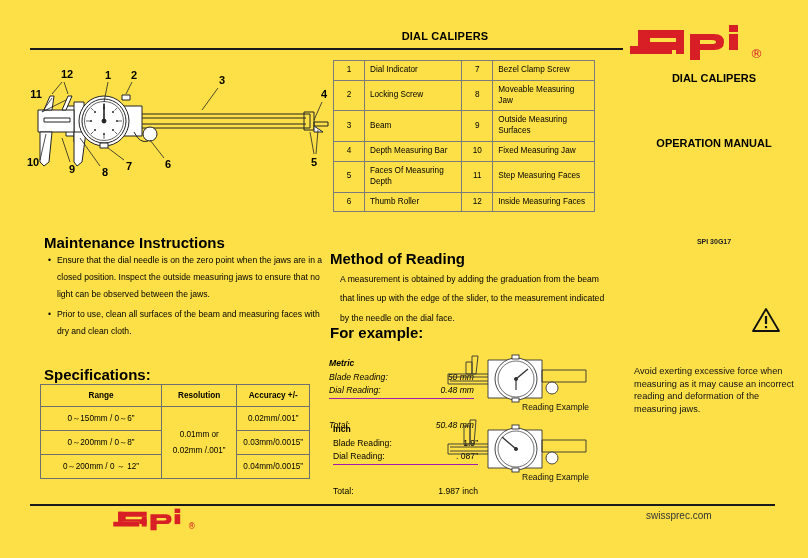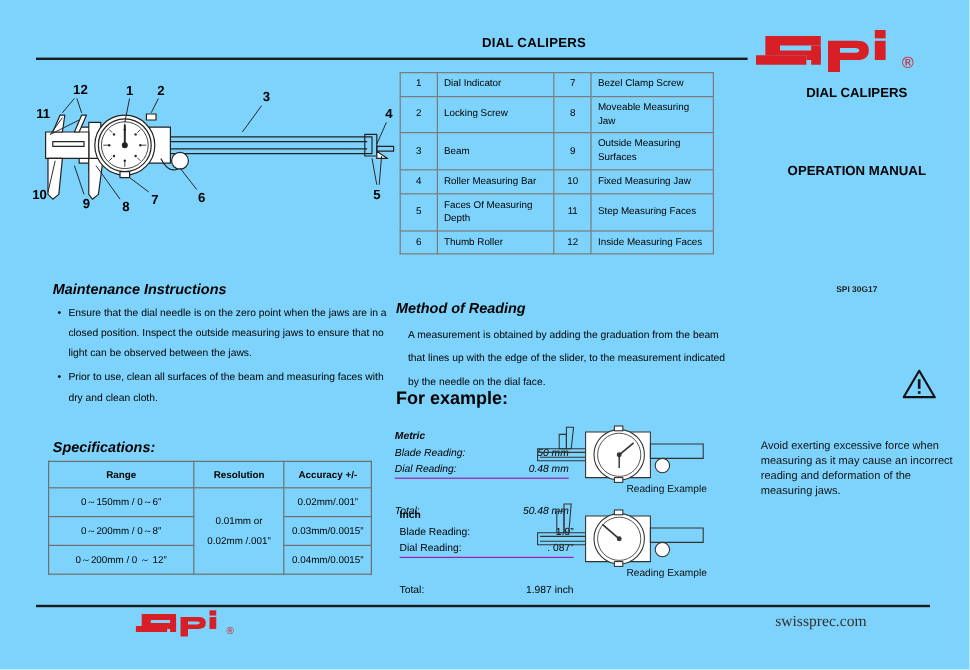--- a/index.html
+++ b/index.html
@@ -11,21 +11,21 @@
     width: 808px;
     height: 558px;
     position: relative;
     font-family: "Liberation Sans", sans-serif;
     color: #000;
     overflow: hidden;
   }
   .page {
     position: absolute;
     inset: 0;
-    background: #7dd3fc;
+    background: #fde047;
   }
 
   
   .doc-title {
     position: absolute;
     left: 330px;
     top: 30px;
     width: 230px;
     text-align: center;
     font-size: 11px;
@@ -126,22 +126,21 @@
   .diagram {
     position: absolute;
     left: 22px;
     top: 62px;
   }
 
   
   .sec-head {
     position: absolute;
     font-weight: bold;
-    font-size: 12px;
-    font-style: italic;
+    font-size: 15px;
   }
   .maint-head { left: 44px; top: 234px; }
   .maint-list {
     position: absolute;
     left: 48px;
     top: 252px;
     width: 285px;
     font-size: 8.6px;
     line-height: 2.0;
   }
@@ -230,23 +229,22 @@
     left: 30px;
     top: 504px;
     width: 745px;
     height: 0;
     border-top: 2.2px solid #1a1a1a;
   }
   .footer-url {
     position: absolute;
     left: 646px;
     top: 510px;
-    font-size: 13px;
+    font-size: 10px;
     color: #333;
-    font-family: Liberation Serif, serif;
   }
 </style>
 </head>
 <body>
 
 <div class="page">
 
   <div class="doc-title">DIAL CALIPERS</div>
   <div class="header-rule"></div>
 
@@ -363,21 +361,21 @@
           <td>Moveable Measuring Jaw</td>
         </tr>
         <tr>
           <td class="num">3</td>
           <td>Beam</td>
           <td class="num">9</td>
           <td>Outside Measuring Surfaces</td>
         </tr>
         <tr>
           <td class="num">4</td>
-          <td>Roller Measuring Bar</td>
+          <td>Depth Measuring Bar</td>
           <td class="num">10</td>
           <td>Fixed Measuring Jaw</td>
         </tr>
         <tr>
           <td class="num">5</td>
           <td>Faces Of Measuring Depth</td>
           <td class="num">11</td>
           <td>Step Measuring Faces</td>
         </tr>
         <tr>

